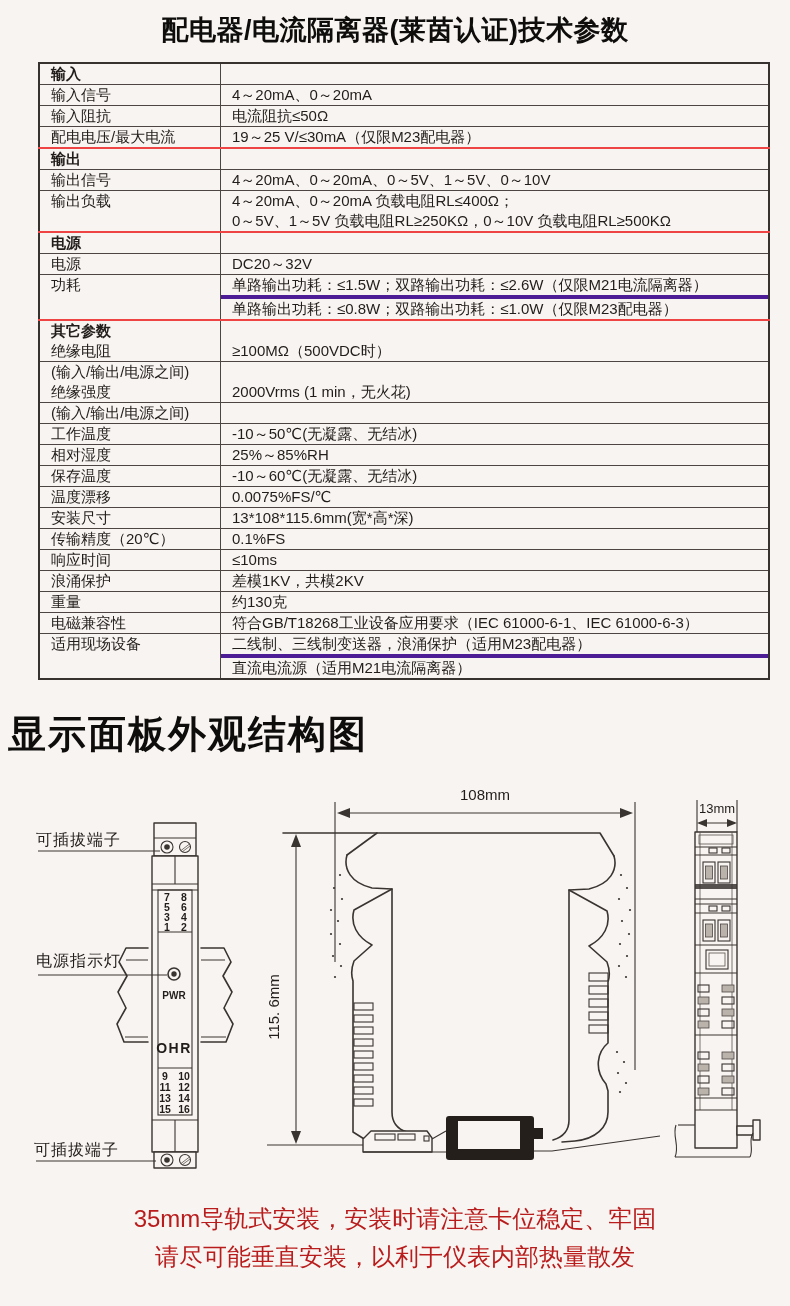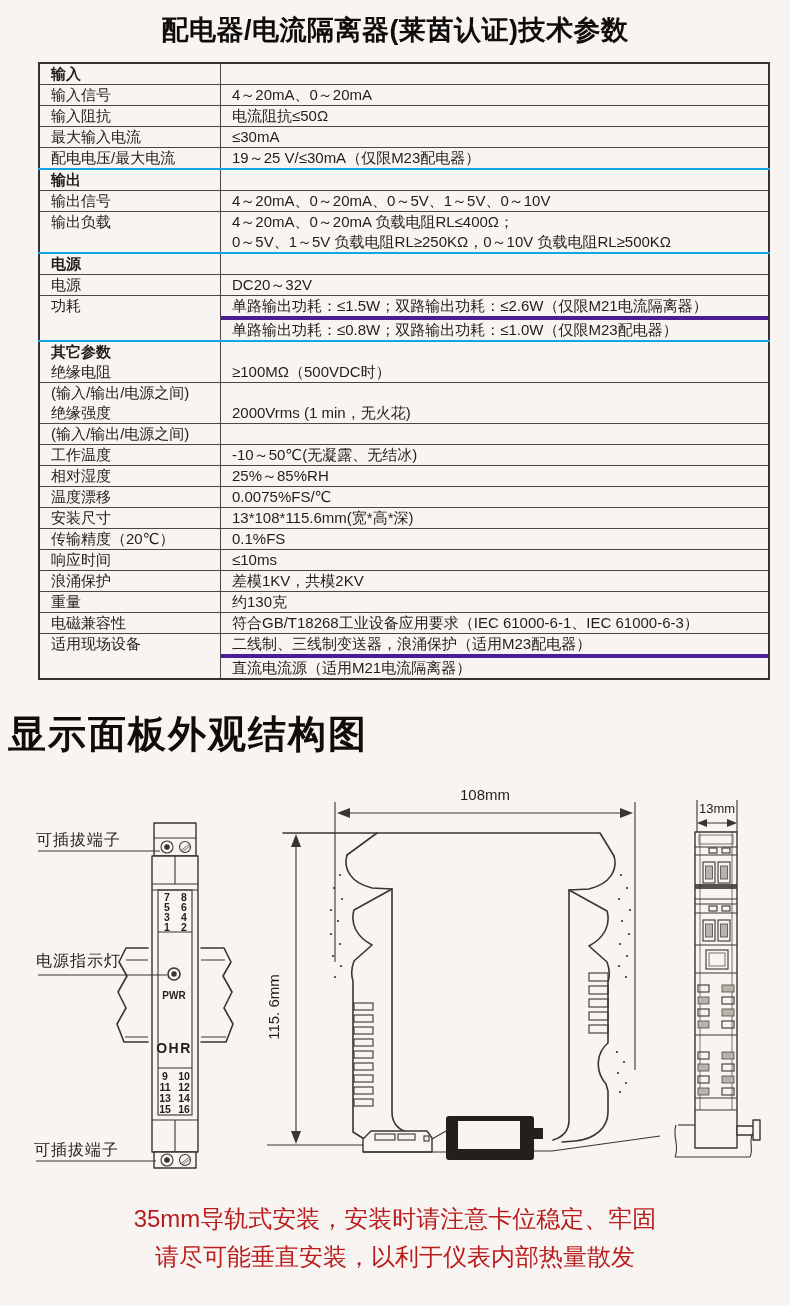--- a/index.html
+++ b/index.html
@@ -18,21 +18,21 @@
     position:absolute;left:38px;top:62px;width:732px;
     border-collapse:collapse;table-layout:fixed;
     border:2px solid #38322e;
   }
   table.spec td{border:1px solid #4c4542;vertical-align:top;padding:0;}
   td.c-label{width:180px;}
   .ln{height:20px;line-height:20px;padding:0 11px;white-space:nowrap;font-size:15px;color:#201d1b;overflow:visible;}
   .c-label .ln{font-weight:500;}
   .c-label.bold .ln,.ln.bold{font-weight:700;}
   .c-value.divided .ln + .ln{border-top:4px solid #4c1d95;}
-  tr.section-top td{border-top:2px solid #0ea5e9;}
+  tr.section-top td{border-top:2px solid #ef4444;}
   .section-title{
     position:absolute;top:701px;left:0;width:790px;margin:8px;
     font-size:38px;font-weight:700;color:#0e0d0c;
     letter-spacing:2px;
   }
   svg.diagram{position:absolute;left:0;top:0;pointer-events:none;}
   .st  {stroke:#3a3431;stroke-width:1.1;fill:none;}
   .st1 {stroke:#3a3431;stroke-width:1.6;fill:none;stroke-linejoin:round;stroke-linecap:round;}
   .stf {stroke:#3a3431;stroke-width:1.4;fill:#f8f4f1;stroke-linejoin:round;}
   .thin{stroke:#5a534e;stroke-width:0.8;fill:none;}
@@ -78,28 +78,20 @@
       <tr>
         <td class="c-label">
           <div class="ln">输入阻抗</div>
         </td>
         <td class="c-value">
           <div class="ln">电流阻抗≤50Ω</div>
         </td>
       </tr>
       <tr>
         <td class="c-label">
-          <div class="ln">最大输入电流</div>
-        </td>
-        <td class="c-value">
-          <div class="ln">≤30mA</div>
-        </td>
-      </tr>
-      <tr>
-        <td class="c-label">
           <div class="ln">配电电压/最大电流</div>
         </td>
         <td class="c-value">
           <div class="ln">19～25 V/≤30mA（仅限M23配电器）</div>
         </td>
       </tr>
       <tr class="section-top">
         <td class="c-label bold">
           <div class="ln">输出</div>
         </td>
@@ -184,20 +176,28 @@
         <td class="c-value">
           <div class="ln">-10～50℃(无凝露、无结冰)</div>
         </td>
       </tr>
       <tr>
         <td class="c-label">
           <div class="ln">相对湿度</div>
         </td>
         <td class="c-value">
           <div class="ln">25%～85%RH</div>
+        </td>
+      </tr>
+      <tr>
+        <td class="c-label">
+          <div class="ln">保存温度</div>
+        </td>
+        <td class="c-value">
+          <div class="ln">-10～60℃(无凝露、无结冰)</div>
         </td>
       </tr>
       <tr>
         <td class="c-label">
           <div class="ln">温度漂移</div>
         </td>
         <td class="c-value">
           <div class="ln">0.0075%FS/℃</div>
         </td>
       </tr>

